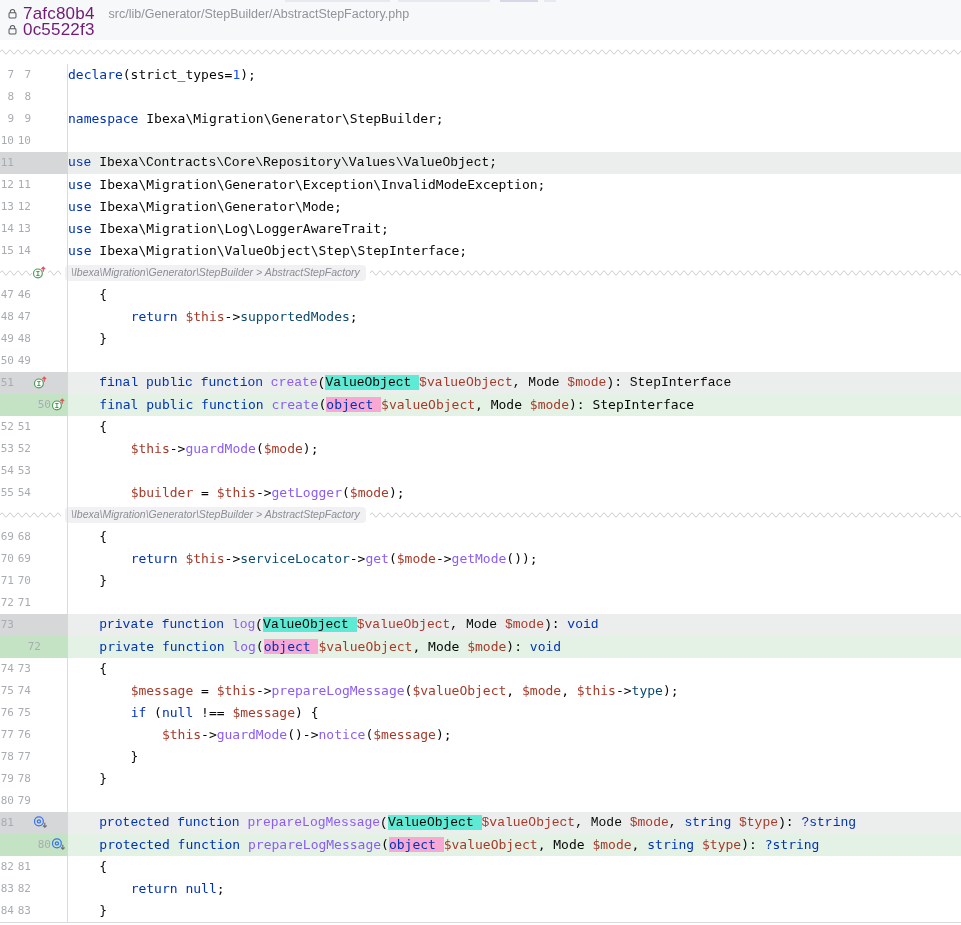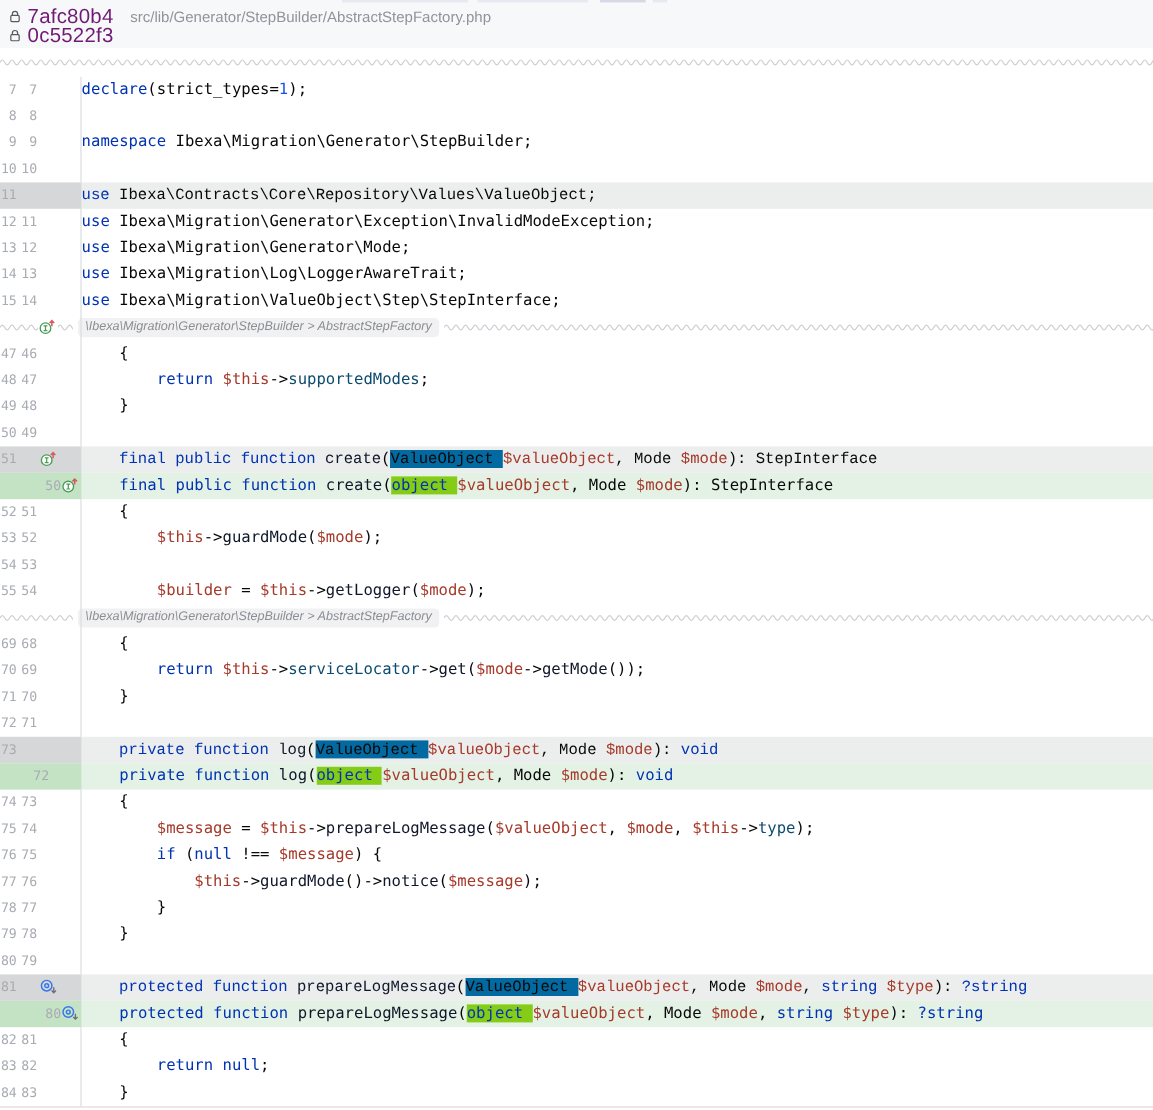--- a/index.html
+++ b/index.html
@@ -36,25 +36,25 @@
   .gi-d { left:33px; } .gi-a { left:51px; }
   .sepicon { position:relative; flex:none; width:16px; height:15px; margin-top:-1px; }
   .line {
     flex:1; font-family:"DejaVu Sans Mono", monospace; font-size:13px; line-height:22px;
     white-space:pre; color:#080808; overflow:hidden;
   }
   .kd .gutter { background:#D6D7D8; }
   .kd .line   { background:#ECEDED;font-family:Liberation Mono, monospace; }
   .ka .gutter { background:#C4E3C5; }
   .ka .line   { background:#E3F2E4; }
-  .kd .hl { background:#0369a1;margin-top:32px; }
-  .ka .hl { background:#84cc16; }
+  .kd .hl { background:#5eead4;margin-top:32px; }
+  .ka .hl { background:#f9a8d4; }
   .tok-p   { color:#080808; }
   .tok-kw  { color:#0033B3; }
-  .tok-fn  { color:#0f172a; }
+  .tok-fn  { color:#8b5cf6; }
   .tok-var { color:#A63A2A; }
   .tok-fld { color:#0c4a6e; }
   .tok-num { color:#1750EB; }
   .chip {
     flex:none; margin:0 4px; padding:1px 6px 2px 6px; background:#F1F1F3; border-radius:4px;
     font-size:10.5px; color:#8B8E94; line-height:13px; white-space:nowrap;font-style:italic;
   }
   .eof { height:1px; background:#D9DADD; }
 </style>
 </head>

